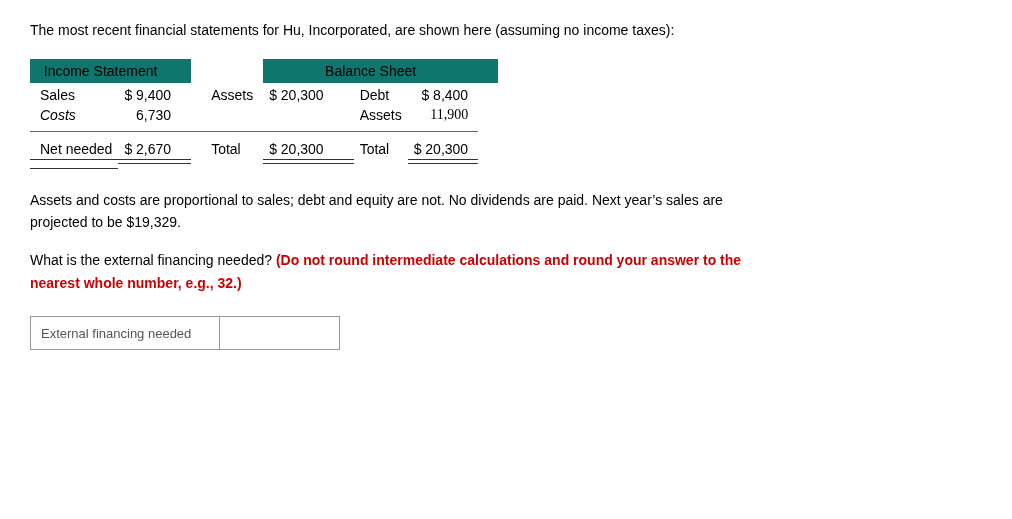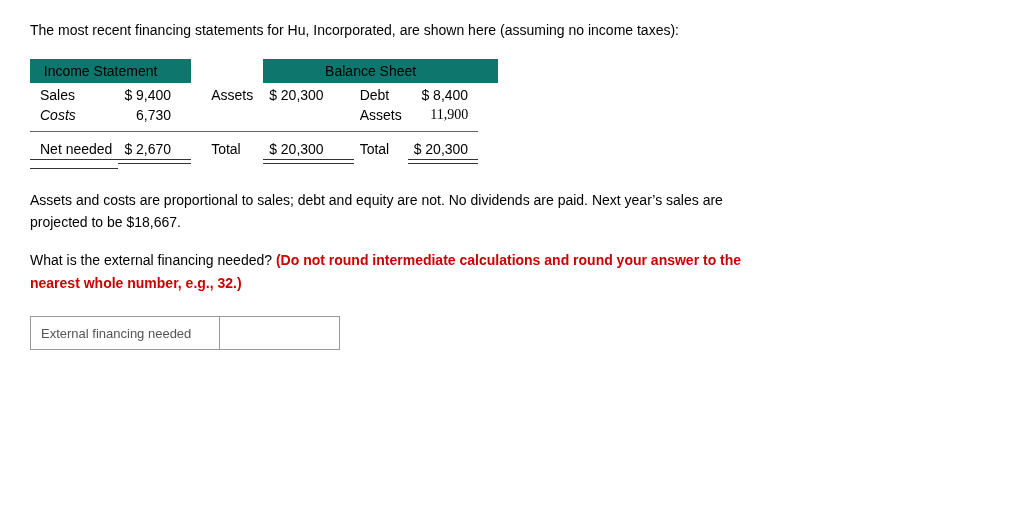--- a/index.html
+++ b/index.html
@@ -89,21 +89,21 @@
       background-color: #0f766e;
     }
 
     .underline-row td {
       border-top: 1px solid #666;
     }
   </style>
 </head>
 <body>
 
-<p class="intro-text">The most recent financing statements for Hu, Incorporated, are shown here (assuming no income taxes):</p>
+<p class="intro-text">The most recent financial statements for Hu, Incorporated, are shown here (assuming no income taxes):</p>
 
 <div class="table-wrapper">
   <table class="main-table">
     <tbody>
 
       <tr>
         <td colspan="2" class="gray-header" style="text-align:center; padding: 4px 30px 4px 10px;">Income Statement</td>
         <td style="padding: 2px 20px;"></td>
         <td colspan="3" class="gray-header" style="text-align:center; padding: 4px 10px;">Balance Sheet</td>
         <td colspan="2" class="gray-header" style="padding: 4px 10px;"></td>
@@ -158,21 +158,21 @@
         <td></td>
         <td></td>
         <td></td>
         <td></td>
         <td></td>
       </tr>
     </tbody>
   </table>
 </div>
 
-<p class="description-text">Assets and costs are proportional to sales; debt and equity are not. No dividends are paid. Next year’s sales are projected to be $18,667.</p>
+<p class="description-text">Assets and costs are proportional to sales; debt and equity are not. No dividends are paid. Next year’s sales are projected to be $19,329.</p>
 
 <p class="question-text">
   <span>What is the external financing needed?</span>
   <strong class="bold-red">(Do not round intermediate calculations and round your answer to the nearest whole number, e.g., 32.)</strong>
 </p>
 
 <div class="answer-section">
   <div class="answer-label">External financing needed</div>
   <input class="answer-input" type="text" value="" placeholder="" style="">
 </div>

